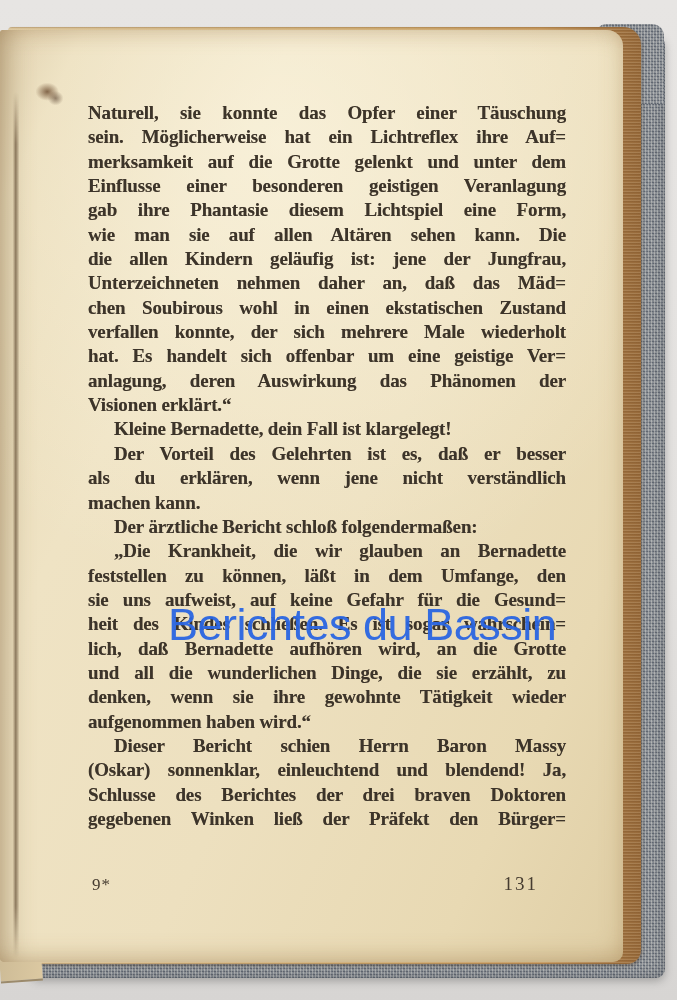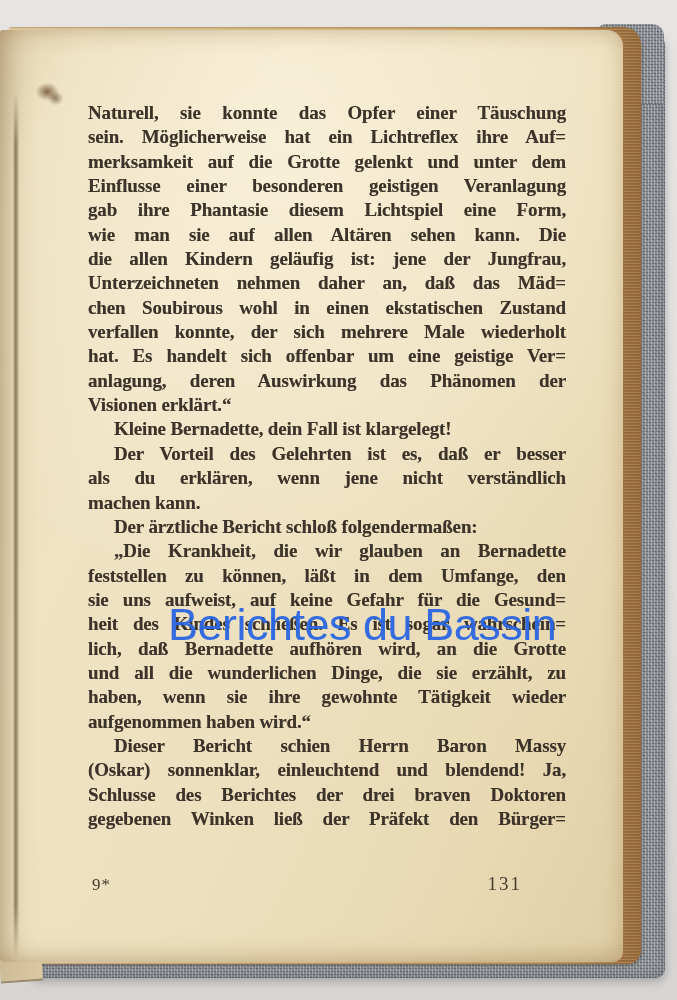--- a/index.html
+++ b/index.html
@@ -62,21 +62,21 @@
   }
   .line{text-align:justify;text-align-last:justify;height:24.35px;font-family:Liberation Serif, serif;}
   .line.end{text-align-last:left;}
   .line.indent{padding-left:26px;}
   .footer{
     left:88px;top:872px;width:478px;z-index:5;display:flex;
     justify-content:space-between;align-items:baseline;
     color:#463c30;font:400 19px/24px "Liberation Serif",serif;
   }
   .sig{font-size:17px;padding-left:4px;letter-spacing:1px;}
-  .pagenum{margin-right:44px;letter-spacing:2px;}
+  .pagenum{margin-right:28px;letter-spacing:2px;}
   .watermark{
     left:168px;top:597px;z-index:6;white-space:nowrap;
     font:400 45px/56px "Liberation Sans",sans-serif;
     color:#2b66e2;letter-spacing:-0.5px;opacity:.95;
   }
 </style>
 </head>
 <body>
 
 <div class="layer cloth"></div>
@@ -105,21 +105,21 @@
   <div class="line indent">Der Vorteil des Gelehrten ist es, daß er besser</div>
   <div class="line">als du erklären, wenn jene nicht verständlich</div>
   <div class="line end">machen kann.</div>
   <div class="line indent end">Der ärztliche Bericht schloß folgendermaßen:</div>
   <div class="line indent">„Die Krankheit, die wir glauben an Bernadette</div>
   <div class="line">feststellen zu können, läßt in dem Umfange, den</div>
   <div class="line">sie uns aufweist, auf keine Gefahr für die Gesund=</div>
   <div class="line">heit des Kindes schließen. Es ist sogar wahrschein=</div>
   <div class="line">lich, daß Bernadette aufhören wird, an die Grotte</div>
   <div class="line">und all die wunderlichen Dinge, die sie erzählt, zu</div>
-  <div class="line">haben, wenn sie ihre gewohnte Tätigkeit wieder</div>
+  <div class="line">denken, wenn sie ihre gewohnte Tätigkeit wieder</div>
   <div class="line end">aufgenommen haben wird.“</div>
   <div class="line indent">Dieser Bericht schien Herrn Baron Massy</div>
   <div class="line">(Oskar) sonnenklar, einleuchtend und blendend! Ja,</div>
   <div class="line">Schlusse des Berichtes der drei braven Doktoren</div>
   <div class="line">gegebenen Winken ließ der Präfekt den Bürger=</div>
 </div>
 
 <div class="layer footer">
   <span class="sig">9*</span>
   <span class="pagenum">131</span>

